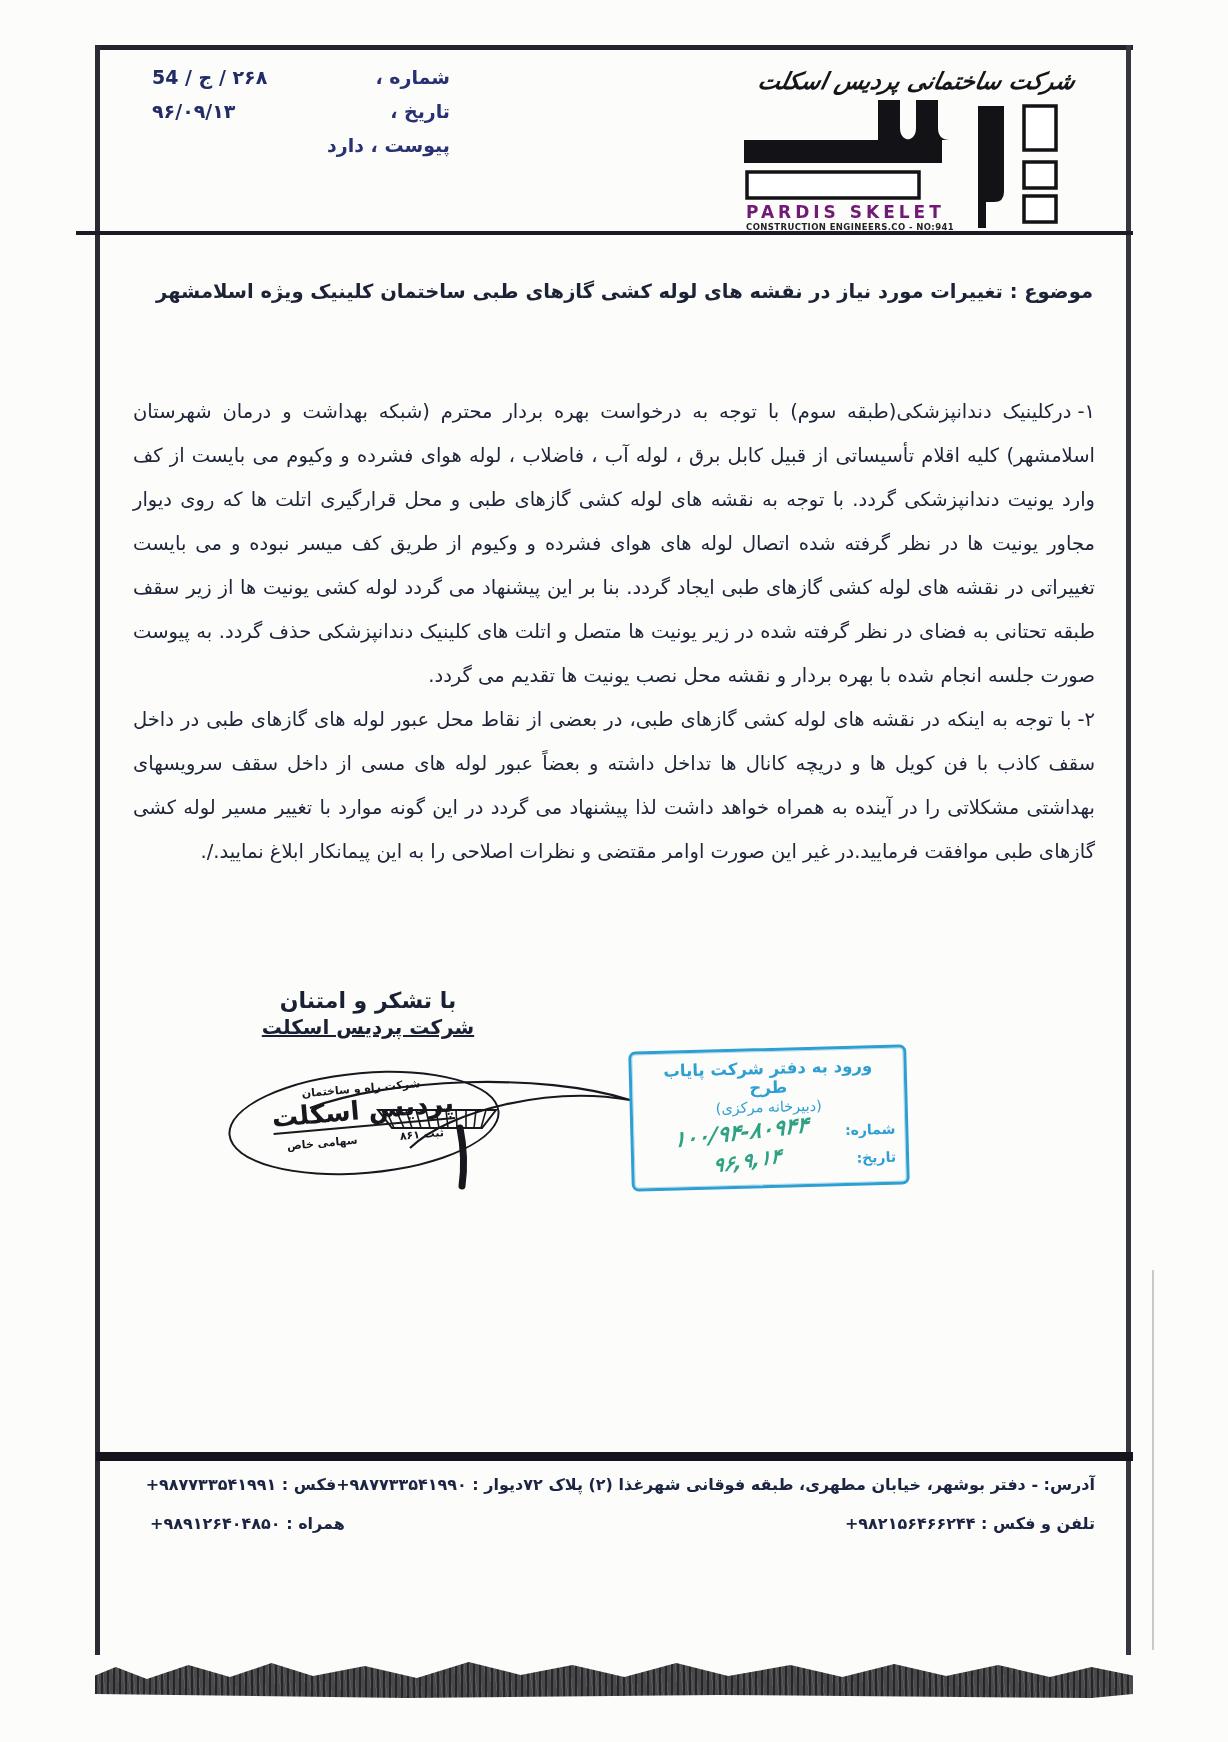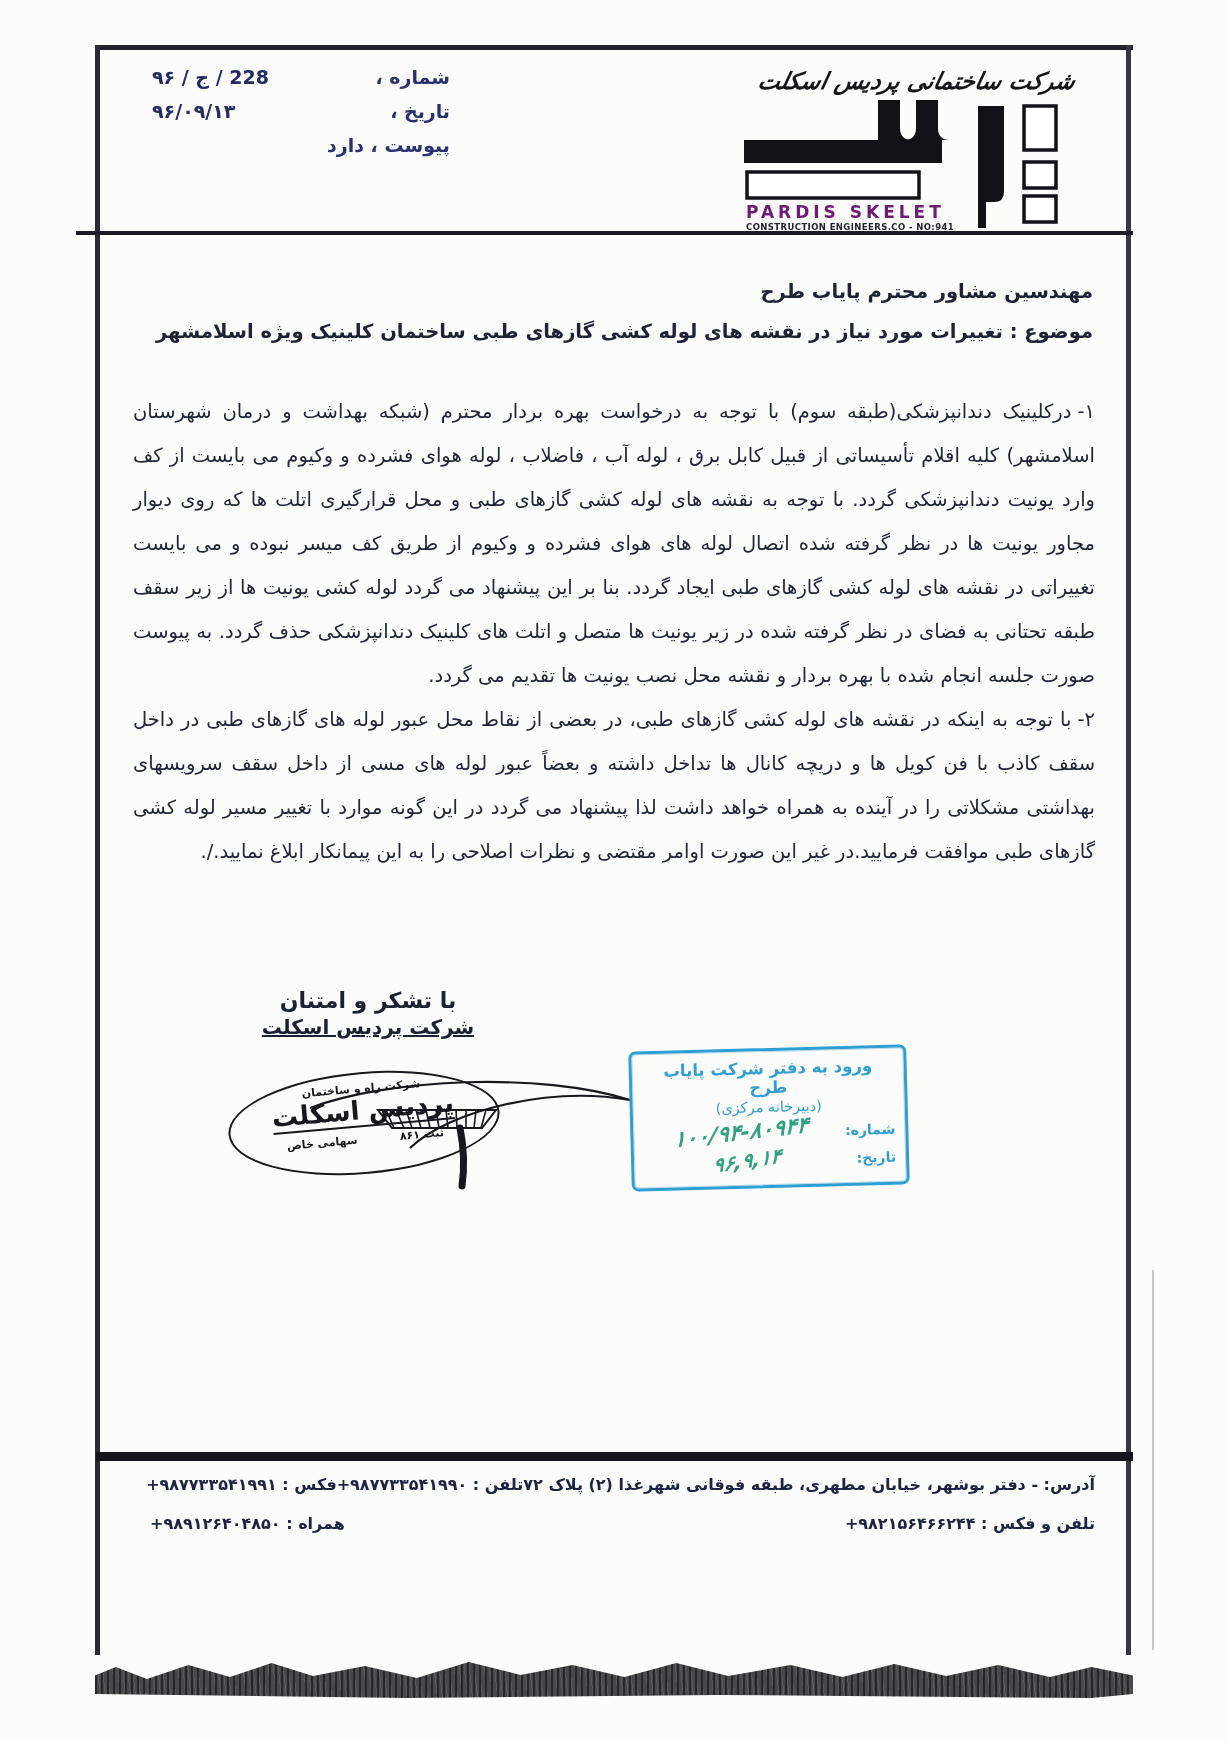--- a/index.html
+++ b/index.html
@@ -96,21 +96,21 @@
 <div class="page">
 
   <div class="frame-top"></div>
   <div class="frame-left"></div>
   <div class="frame-right"></div>
   <div class="faint-right-line"></div>
 
   <div class="meta">
     <div class="meta-row">
       <span class="meta-label">شماره ،</span>
-      <span class="meta-value">228 / ج / ۹۶</span>
+      <span class="meta-value">۲۶۸ / ج / 54</span>
     </div>
     <div class="meta-row">
       <span class="meta-label">تاریخ ،</span>
       <span class="meta-value">۹۶/۰۹/۱۳</span>
     </div>
     <div class="meta-row single">
       <span class="meta-label">پیوست ، دارد</span>
     </div>
   </div>
 
@@ -130,21 +130,20 @@
       <rect x="284" y="62" width="32" height="26" fill="#ffffff" stroke="#121217" stroke-width="3.5"></rect>
       <rect x="284" y="96" width="32" height="26" fill="#ffffff" stroke="#121217" stroke-width="3.5"></rect>
     </svg>
     <div class="logo-name">PARDIS SKELET</div>
     <div class="logo-sub">CONSTRUCTION ENGINEERS.CO - NO:941</div>
   </div>
 
   <div class="header-rule"></div>
 
   <div class="recipient-block">
-    <div>مهندسین مشاور محترم پایاب طرح</div>
     <div>موضوع : تغییرات مورد نیاز در نقشه های لوله کشی گازهای طبی ساختمان کلینیک ویژه اسلامشهر</div>
   </div>
 
   <div class="body-text">
     <p><span class="item-number">۱-</span><span>درکلینیک دندانپزشکی(طبقه سوم) با توجه به درخواست بهره بردار محترم (شبکه بهداشت و درمان شهرستان اسلامشهر) کلیه اقلام تأسیساتی از قبیل کابل برق ، لوله آب ، فاضلاب ، لوله هوای فشرده و وکیوم  می بایست از کف وارد یونیت دندانپزشکی گردد. با توجه به نقشه های لوله کشی گازهای طبی و محل قرارگیری اتلت ها که روی دیوار مجاور یونیت ها در نظر گرفته شده اتصال لوله های هوای فشرده و وکیوم از طریق کف میسر نبوده و می بایست تغییراتی در نقشه های لوله کشی گازهای طبی ایجاد گردد. بنا بر این پیشنهاد می گردد لوله کشی یونیت ها از زیر سقف طبقه تحتانی به فضای در نظر گرفته شده در زیر یونیت ها متصل و اتلت های کلینیک دندانپزشکی حذف گردد. به پیوست صورت جلسه انجام شده با بهره بردار و نقشه محل نصب یونیت ها تقدیم می گردد.</span></p>
     <p><span class="item-number">۲-</span><span>با توجه به اینکه در نقشه های لوله کشی گازهای طبی، در بعضی از نقاط محل عبور لوله های گازهای طبی در داخل سقف کاذب با فن کویل ها و دریچه کانال ها تداخل داشته و بعضاً عبور لوله های مسی از داخل سقف سرویسهای بهداشتی مشکلاتی را در آینده به همراه خواهد داشت لذا پیشنهاد می گردد در این گونه موارد با تغییر مسیر لوله کشی گازهای طبی موافقت فرمایید.در غیر این صورت اوامر مقتضی و نظرات اصلاحی را به این پیمانکار ابلاغ نمایید./.</span></p>
   </div>
 
   <div class="closing">
     <div class="thanks">با تشکر و امتنان</div>
@@ -190,21 +189,21 @@
       <span class="entry-label">تاریخ:</span>
       <span class="entry-hand date">۹۶,۹,۱۴</span>
     </div>
   </div>
 
   <div class="footer-bar"></div>
   <div class="footer-rows">
     <div class="footer-row">
       <span class="footer-seg">آدرس: - دفتر بوشهر، خیابان مطهری، طبقه فوقانی شهرغذا (۲) پلاک ۷۲</span>
       <span class="footer-seg">
-        <span>تلفن :</span>
+        <span>دیوار :</span>
         <span class="footer-num">+۹۸۷۷۳۳۵۴۱۹۹۰</span>
       </span>
       <span class="footer-seg">
         <span>فکس :</span>
         <span class="footer-num">+۹۸۷۷۳۳۵۴۱۹۹۱</span>
       </span>
     </div>
     <div class="footer-row">
       <span class="footer-seg">
         <span>تلفن و فکس :</span>

